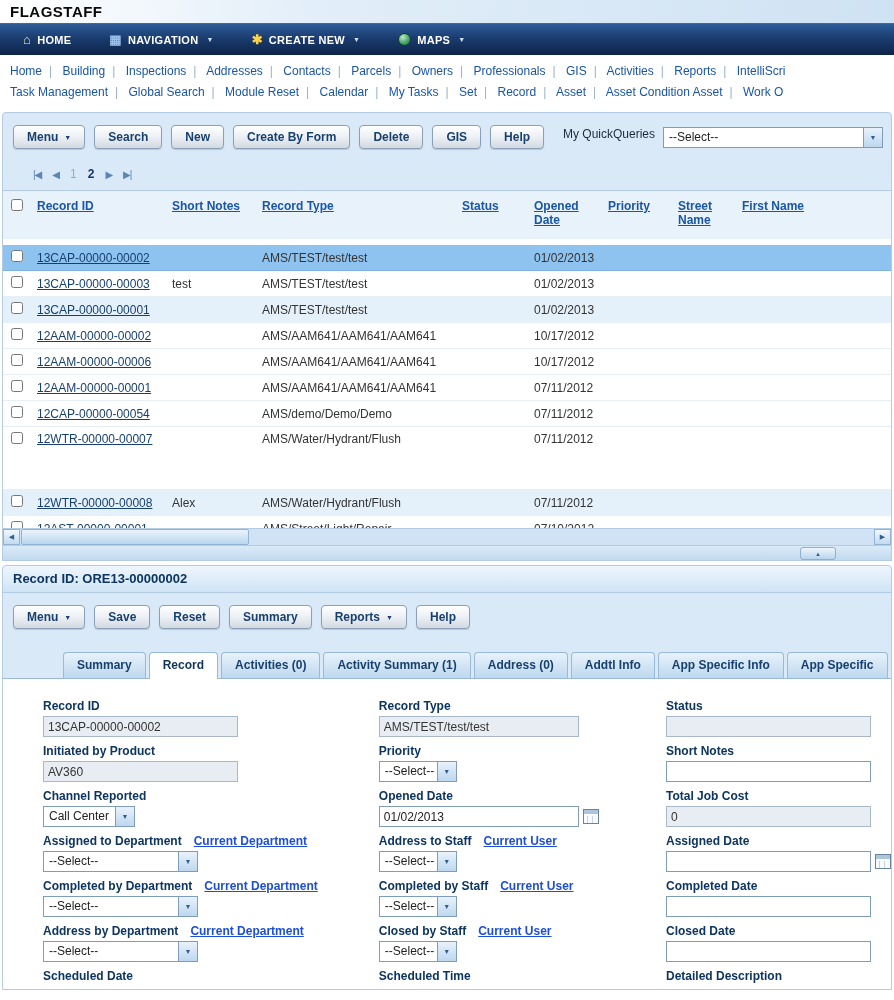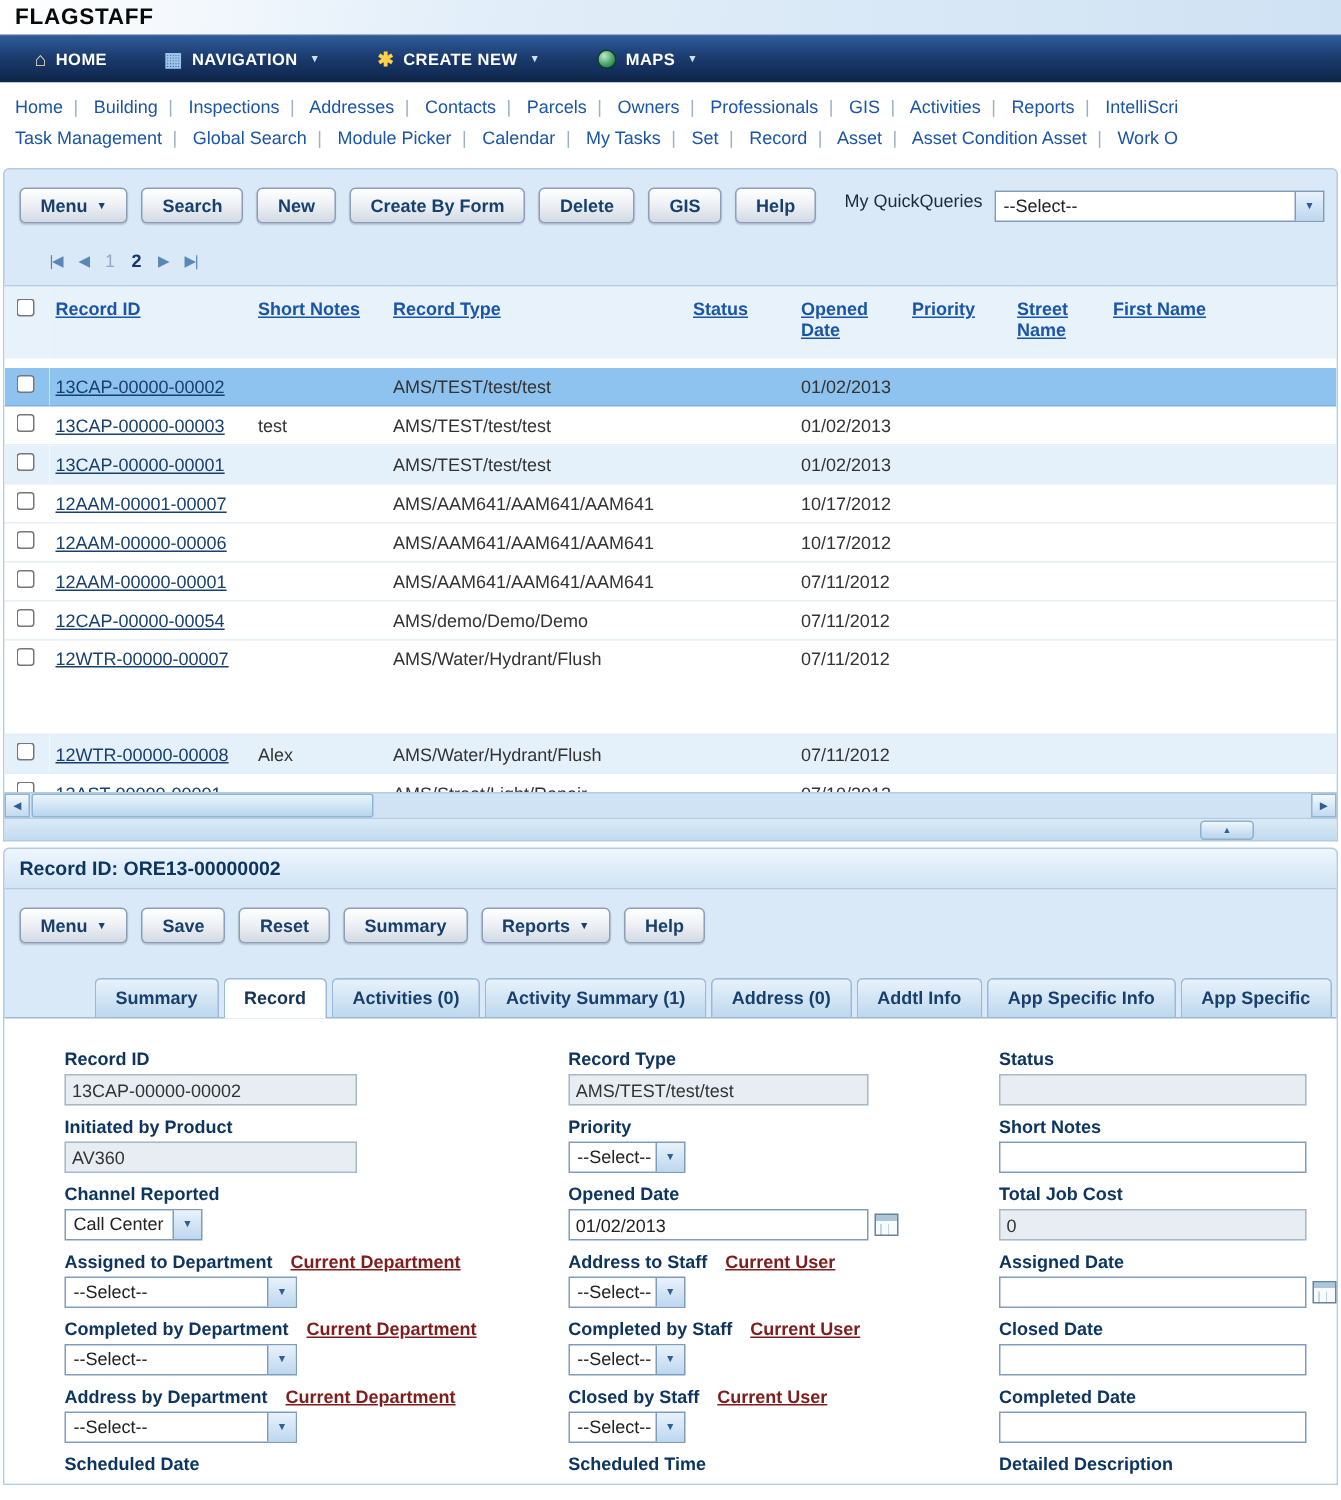--- a/index.html
+++ b/index.html
@@ -112,21 +112,21 @@
 
   
   .form-area{background:#fff;border-top:1px solid #9ab9d6;padding:16px 0 0 40px;
     display:flex;min-height:280px;position:relative;z-index:1;}
   .fcol1{width:345px;}
   .fcol2{width:295px;}
   .fcol3{flex:1;}
   .field{margin-bottom:3px;}
   .flabel-row{display:flex;align-items:baseline;gap:12px;padding:4px 0 3px;}
   .flabel{color:#0d3560;font-weight:bold;font-size:12px;}
-  .flink{color:#7f1d1d;font-weight:bold;font-size:12px;text-decoration:underline;cursor:pointer;}
+  .flink{color:#1d4ed8;font-weight:bold;font-size:12px;text-decoration:underline;cursor:pointer;}
   input.txt{height:17px;border:1px solid #7f9db9;font-size:12px;padding:1px 4px;
     font-family:"Liberation Sans",sans-serif;box-sizing:content-box;background:#fff;color:#222;}
   input.ro{background:#e8edf3;border-color:#a9b8c8;color:#333;}
   .w185{width:185px}.w190{width:190px}.w195{width:195px}
   .sel90{width:92px}.sel155{width:155px}.sel78{width:78px}
   .inline{display:flex;align-items:center;gap:4px;}
   .cal-icon{width:16px;height:15px;border:1px solid #68839f;box-sizing:border-box;
     background:
       linear-gradient(90deg,transparent 0 3px,#c5d4e2 3px 4px,transparent 4px 8px,#c5d4e2 8px 9px,transparent 9px) 0 6px/100% 9px no-repeat,
       linear-gradient(180deg,#aec6da 0 4px,#f8fbfd 4px);cursor:pointer;}
@@ -173,21 +173,21 @@
       <a class="blue-link">Owners</a><span class="sep"></span>
       <a class="blue-link">Professionals</a><span class="sep"></span>
       <a class="blue-link">GIS</a><span class="sep"></span>
       <a class="blue-link">Activities</a><span class="sep"></span>
       <a class="blue-link">Reports</a><span class="sep"></span>
       <a class="blue-link">IntelliScri</a>
     </div>
     <div class="links-row">
       <a class="blue-link">Task Management</a><span class="sep"></span>
       <a class="blue-link">Global Search</a><span class="sep"></span>
-      <a class="blue-link">Module Picker</a><span class="sep"></span>
+      <a class="blue-link">Module Reset</a><span class="sep"></span>
       <a class="blue-link">Calendar</a><span class="sep"></span>
       <a class="blue-link">My Tasks</a><span class="sep"></span>
       <a class="blue-link">Set</a><span class="sep"></span>
       <a class="blue-link">Record</a><span class="sep"></span>
       <a class="blue-link">Asset</a><span class="sep"></span>
       <a class="blue-link">Asset Condition Asset</a><span class="sep"></span>
       <a class="blue-link">Work O</a>
     </div>
   </div>
 
@@ -296,21 +296,21 @@
             <td>AMS/TEST/test/test</td>
             <td></td>
             <td>01/02/2013</td>
             <td></td>
             <td></td>
             <td></td>
           </tr>
 
           <tr>
             <td class="cb"><input type="checkbox" style=""></td>
-            <td><a class="rec-link">12AAM-00001-00007</a></td>
+            <td><a class="rec-link">12AAM-00000-00002</a></td>
             <td></td>
             <td>AMS/AAM641/AAM641/AAM641</td>
             <td></td>
             <td>10/17/2012</td>
             <td></td>
             <td></td>
             <td></td>
           </tr>
 
           <tr>
@@ -585,32 +585,32 @@
           <div class="flabel-row">
               <span class="flabel">Assigned Date</span>
             </div>
           <div class="inline">
             <input class="txt w195" value="" style="">
             <span class="cal-icon"></span>
           </div>
         </div>
         <div class="field">
           <div class="flabel-row">
+              <span class="flabel">Completed Date</span>
+            </div>
+          <input class="txt w195" value="" style="">
+        </div>
+        <div class="field">
+          <div class="flabel-row">
               <span class="flabel">Closed Date</span>
             </div>
           <input class="txt w195" value="" style="">
         </div>
         <div class="field">
           <div class="flabel-row">
-              <span class="flabel">Completed Date</span>
-            </div>
-          <input class="txt w195" value="" style="">
-        </div>
-        <div class="field">
-          <div class="flabel-row">
               <span class="flabel">Detailed Description</span>
             </div>
 
         </div>
       </div>
 
     </div>
   </div>
 
 </div>

